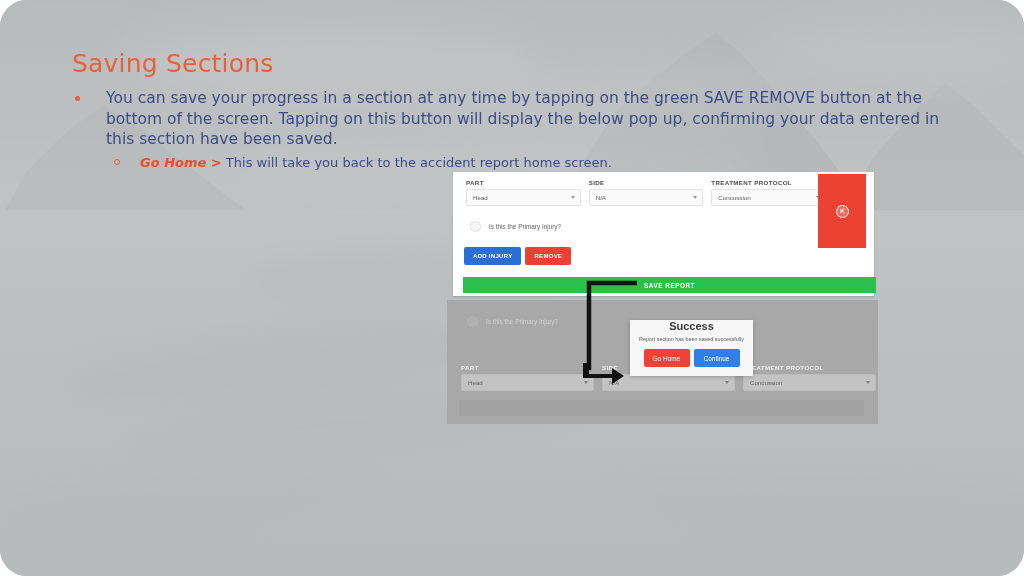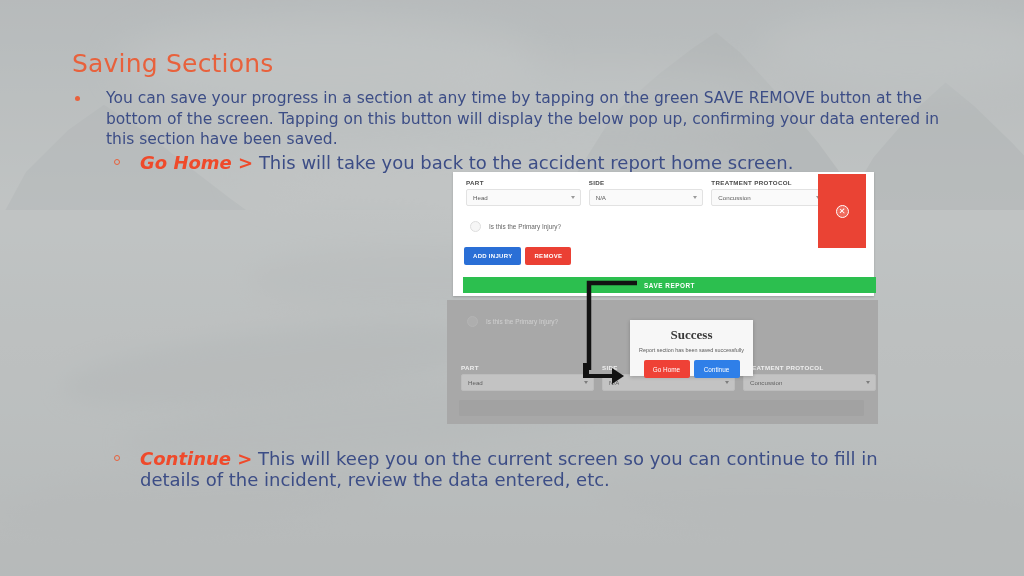--- a/index.html
+++ b/index.html
@@ -12,20 +12,21 @@
     overflow: hidden;
     font-family: "DejaVu Sans", sans-serif;
   }
 
   #slide {
     position: relative;
     width: 1024px;
     height: 576px;
     overflow: hidden;
     background: #b9bcbd;
+    border-radius: 27px;
   }
 
   
   .bg-layer { position: absolute; inset: 0; }
 
   .bg-sky {
     position: absolute;
     left: 0; top: 0; width: 1024px; height: 270px;
     background: linear-gradient(180deg, #b3b7b9 0%, #bcc0c1 35%, #c6c9c9 70%, #cccfcf 100%);
   }
@@ -148,21 +149,21 @@
     width: 5px; height: 5px;
     border-radius: 50%;
     background: #e8613c;
   }
 
   .bullet-l2 {
     position: relative;
     margin-top: 2px;
     padding-left: 68px;
     font-family: "DejaVu Sans", sans-serif;
-    font-size: 18px;
+    font-size: 13px;
     line-height: 21px;
     color: #3c4d86;
   }
   .bullet-l2 .ring {
     position: absolute;
     left: 42px; top: 7px;
     width: 6px; height: 6px;
     border: 1.3px solid #e8613c;
     border-radius: 50%;
     box-sizing: border-box;
@@ -372,25 +373,25 @@
   .modal {
     position: absolute;
     left: 183px; top: 148px;
     width: 123px; height: 56px;
     background: #f7f7f7;
     box-shadow: 0 1px 4px rgba(0,0,0,.22);
     z-index: 6;
   }
   .modal-title {
     text-align: center;
-    font-family: Liberation Serif, serif;
-    font-size: 13px;
+    font-family: Liberation Sans, sans-serif;
+    font-size: 11px;
     font-weight: bold;
     color: #3a3a3a;
-    margin-top: 7px;
+    margin-top: 0;
   }
   .modal-sub {
     text-align: center;
     font-family: "Liberation Sans", sans-serif;
     font-size: 5.4px;
     color: #5a5a5a;
     margin-top: 4px;
   }
   .modal-btns {
     display: flex;
@@ -453,26 +454,20 @@
       <span>You can save your progress in a section at any time by tapping on the green SAVE REMOVE button at the bottom of the screen. Tapping on this button will display the below pop up, confirming your data entered in this section have been saved.</span>
     </div>
 
     <div class="bullet-l2">
       <span class="ring"></span>
       <span class="kw">Go Home &gt;</span><span> This will take you back to the accident report home screen.</span>
     </div>
 
   </div>
 
-  <div class="bullet-bottom">
-    <div class="bullet-l2">
-      <span class="ring"></span>
-      <span class="kw">Continue &gt;</span><span> This will keep you on the current screen so you can continue to fill in details of the incident, review the data entered, etc.</span>
-    </div>
-  </div>
 
   <div id="shot">
 
     <div class="card-bottom">
       <div class="dim-check">
         <div class="chkbox"></div>
         <div class="chklabel">Is this the Primary Injury?</div>
       </div>
 
       <div class="dim-fields">

